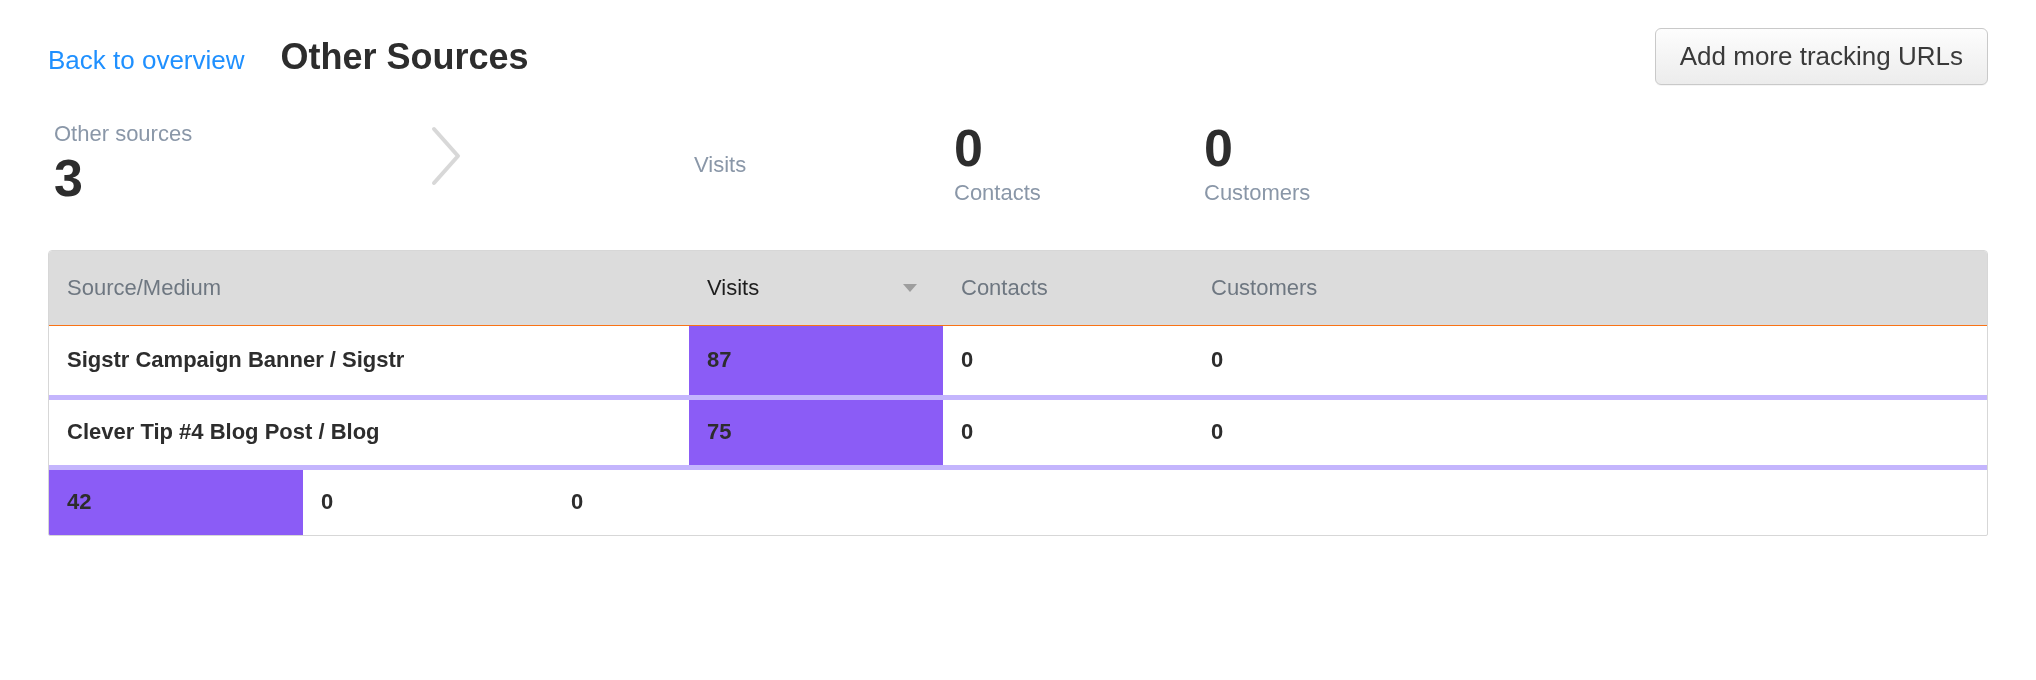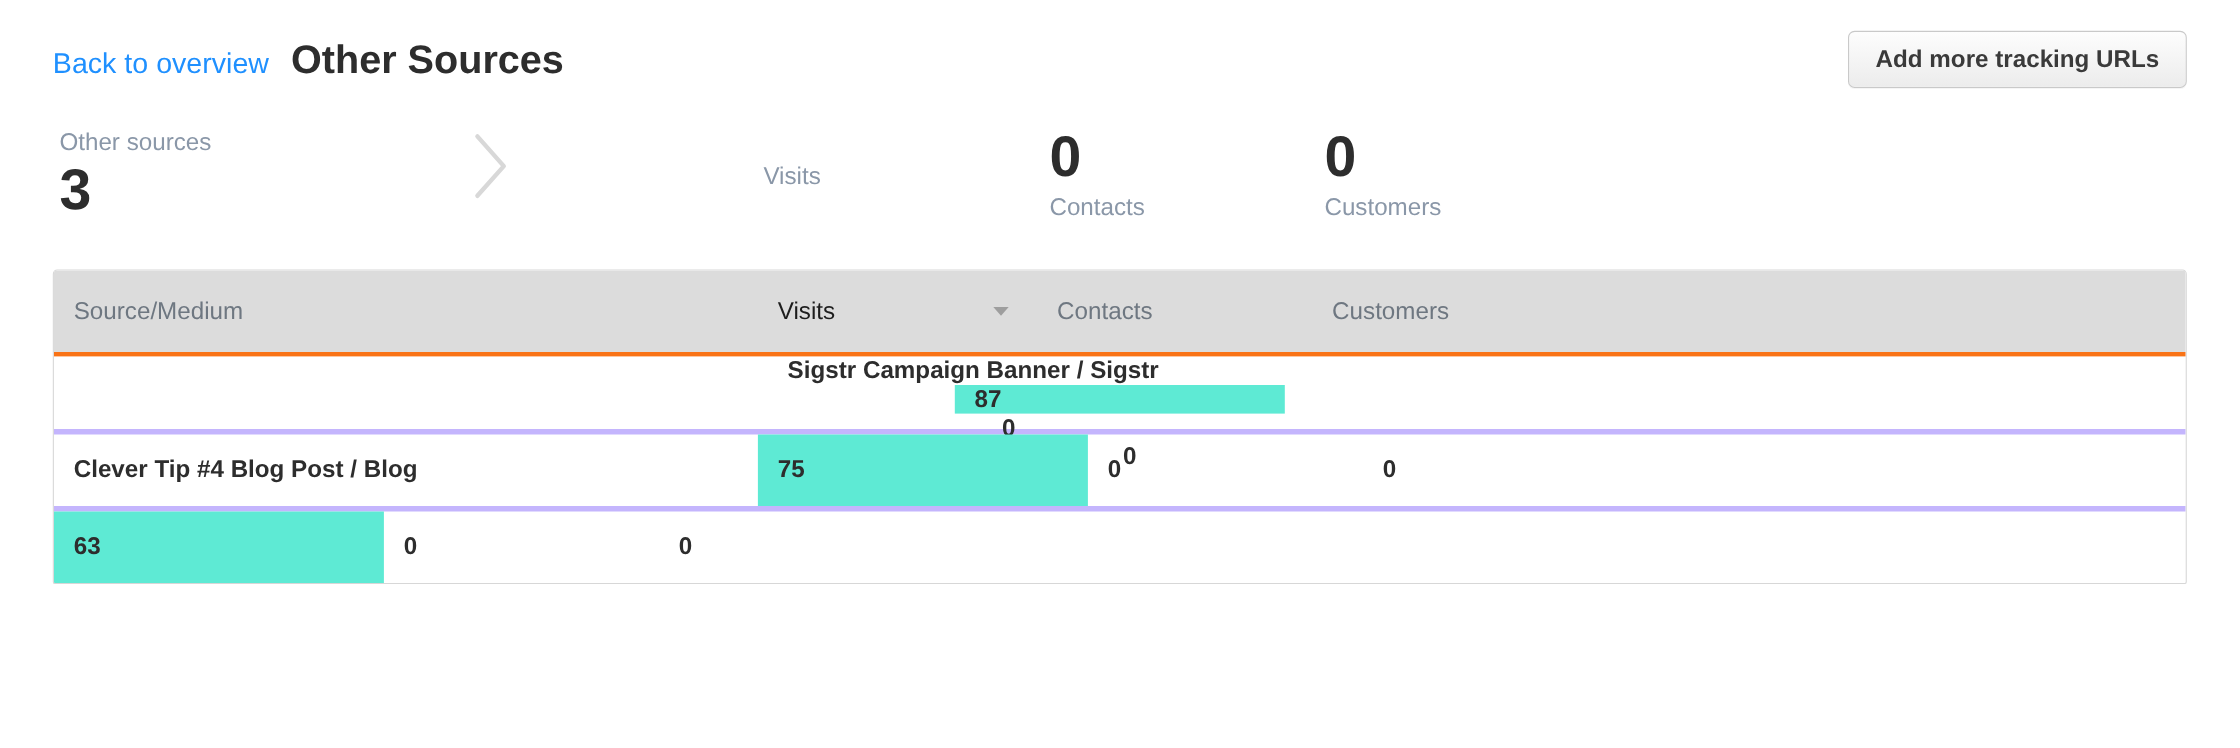--- a/index.html
+++ b/index.html
@@ -16,37 +16,37 @@
     padding: 28px 48px 40px 48px;
   }
   .topbar {
     display: flex;
     align-items: center;
     justify-content: space-between;
   }
   .topbar-left {
     display: flex;
     align-items: baseline;
-    gap: 20px;
+    gap: 36px;
   }
   .back-link {
     color: #1f90ff;
     font-size: 26px;
     font-weight: 400;
     text-decoration: none;
     cursor: pointer;
   }
   .page-title {
     font-size: 36px;
     font-weight: 700;
     color: #2d2d2d;
   }
   .add-btn {
-    font-size: 22px;
-    font-weight: 700;
+    font-size: 26px;
+    font-weight: 400;
     color: #3a3a3a;
     padding: 12px 24px;
     border: 1px solid #c9c9c9;
     border-radius: 6px;
     background: linear-gradient(#fdfdfd, #ececec);
     cursor: pointer;
     box-shadow: 0 1px 0 rgba(0,0,0,0.04);
   }
 
   .summary {
@@ -131,24 +131,24 @@
   .tbody { }
   .trow {
     display: flex;
     align-items: center;
     height: 70px;
     font-size: 22px;
     font-weight: 600;
     color: #2d2d2d;
     border-top: 5px solid #c4b5fd;
   }
-  .trow:first-child { border-top: 4px solid #f97316; flex-direction: column; }
+  .trow:first-child { border-top: 1px solid #f97316; }
   .td { padding-left: 18px; }
   .td-source   { width: 640px; }
-  .td-visits   { width: 300px; background: #5eead4; height: 100%; display:flex; align-items:center; }
+  .td-visits   { width: 254px; background: #8b5cf6; height: 100%; display:flex; align-items:center; }
   .td-contacts { width: 250px; }
   .td-customers{ flex: 1; }
 </style>
 </head>
 <body>
 
 <div class="page">
 
   <div class="topbar">
     <div class="topbar-left">
@@ -204,20 +204,20 @@
           <div class="td td-contacts">0</div>
           <div class="td td-customers">0</div>
         </div>
         <div class="trow">
           <div class="td td-source">Clever Tip #4 Blog Post / Blog</div>
           <div class="td td-visits">75</div>
           <div class="td td-contacts">0</div>
           <div class="td td-customers">0</div>
         </div>
         <div class="trow">
-          <div class="td td-visits">63</div>
+          <div class="td td-visits">42</div>
           <div class="td td-contacts">0</div>
           <div class="td td-customers">0</div>
         </div>
       </div>
   </div>
 
 </div>
 
 </body></html>

